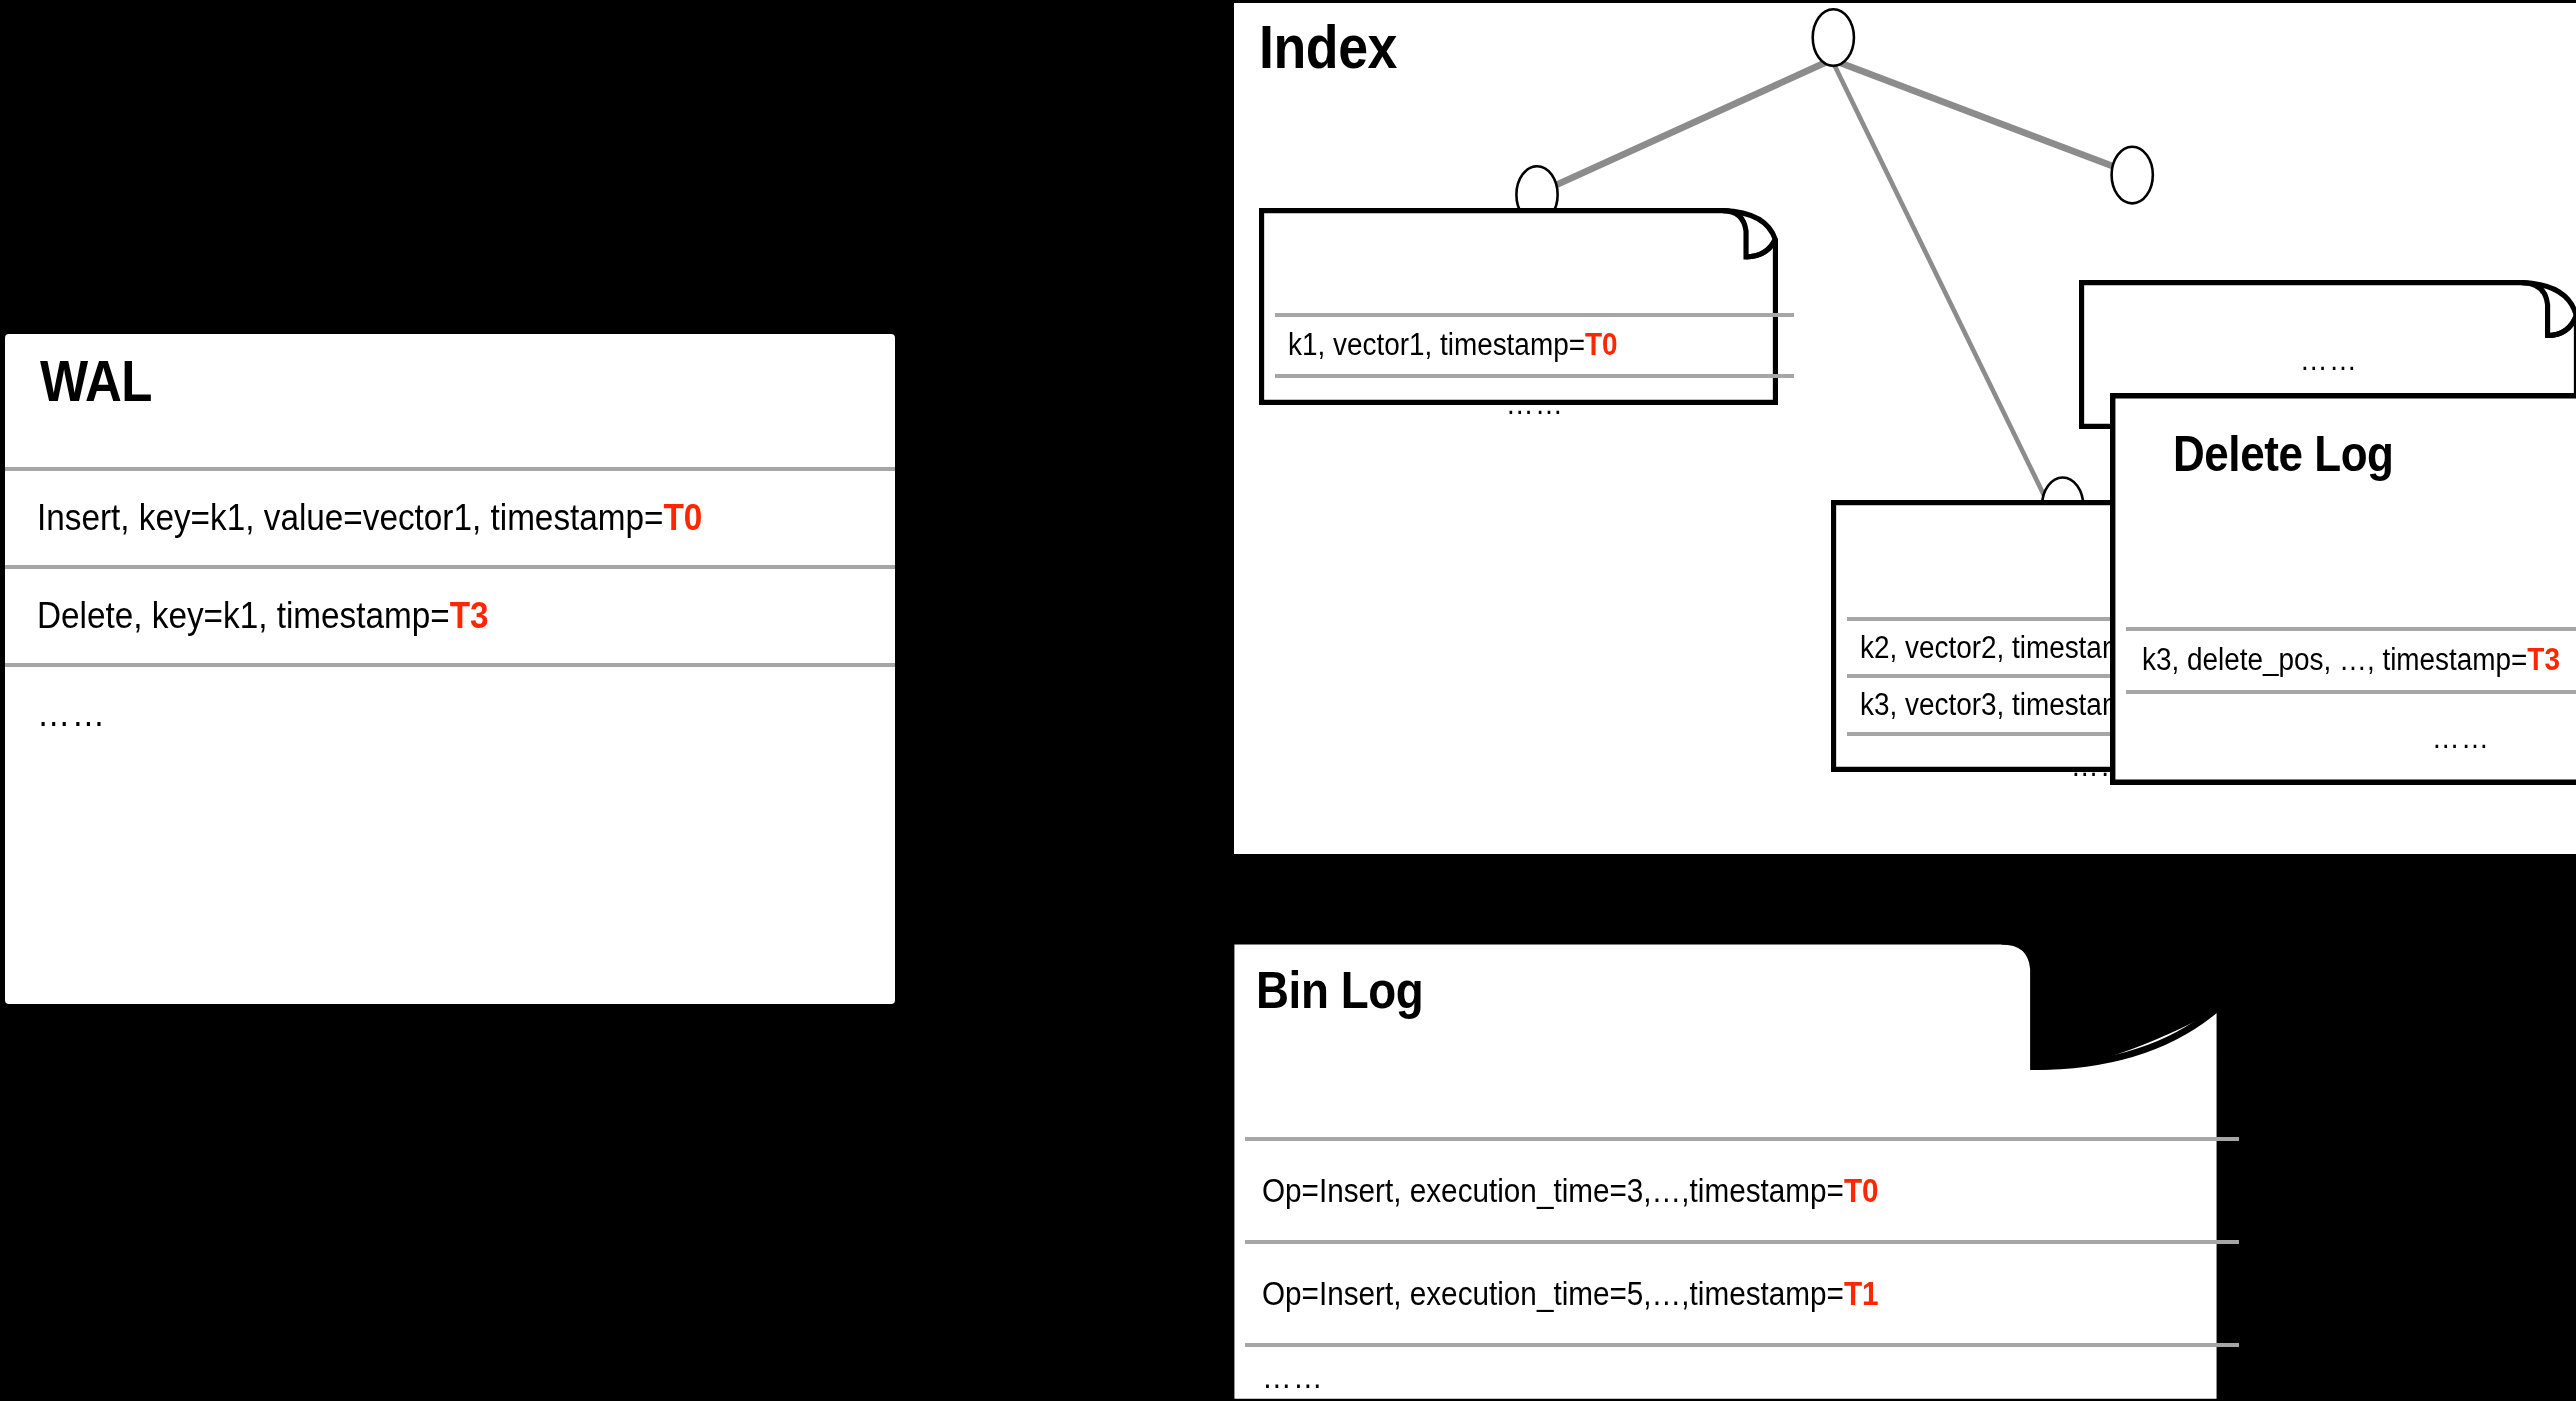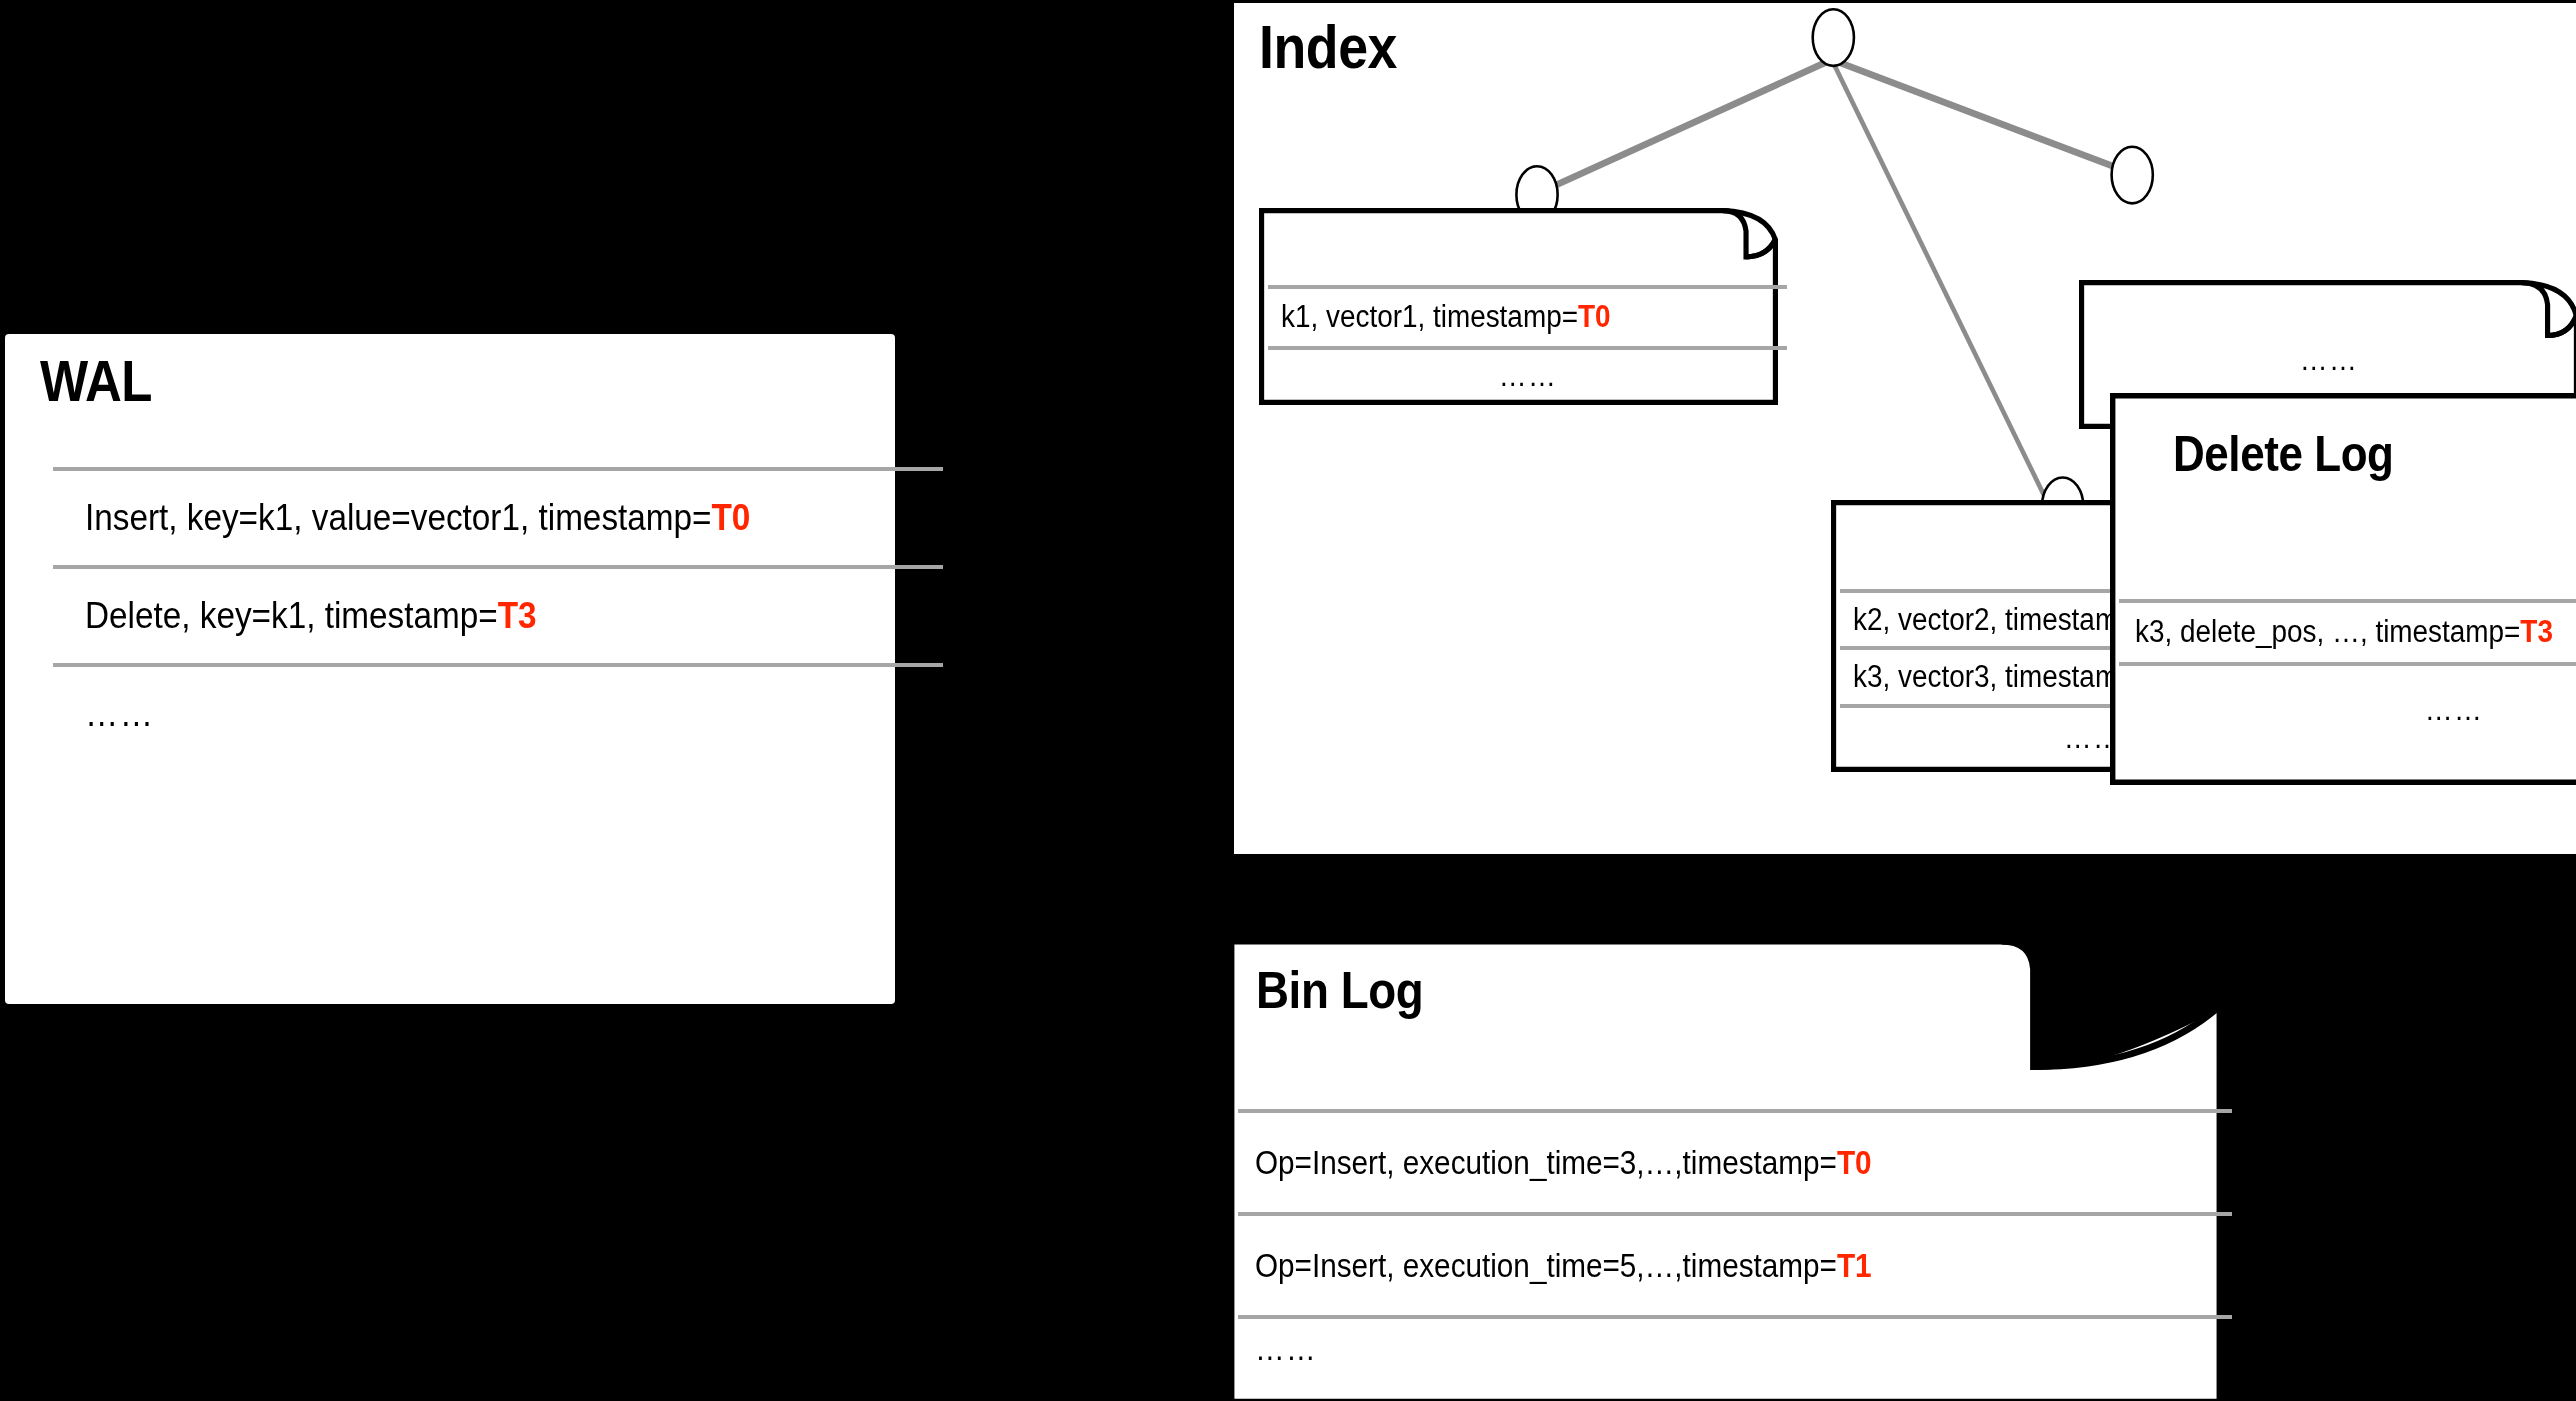--- a/index.html
+++ b/index.html
@@ -45,21 +45,20 @@
     left: 35px;
     top: 17.5px;
     font-size: 58px;
     line-height: 58px;
   }
   .wal-rows {
     position: absolute;
     left: 0;
     top: 133px;
     width: 100%;
-    padding-left: 48px;
   }
   .wal-row {
     position: relative;
     height: 98px;
     border-top: 4.6px solid #a6a6a6;
     box-sizing: border-box;
   }
   .wal-row .txt {
     position: absolute;
     left: 32px;
@@ -107,24 +106,25 @@
     height: 100%;
   }
   .docbox .content {
     position: absolute;
     left: 0; top: 0;
     width: 100%;
     height: 100%;
   }
   .docrow {
     position: absolute;
-    left: 9px;
+    left: 16px;
     width: 100%;
     box-sizing: border-box;
     border-top: 4.6px solid #a6a6a6;
+    margin-top: 28px;
   }
   .docrow .txt {
     position: absolute;
     top: 50%;
     transform: translateY(-50%) scaleX(0.90);
     transform-origin: left center;
     font-size: 32px;
     white-space: nowrap;
     color: #000000;
   }

